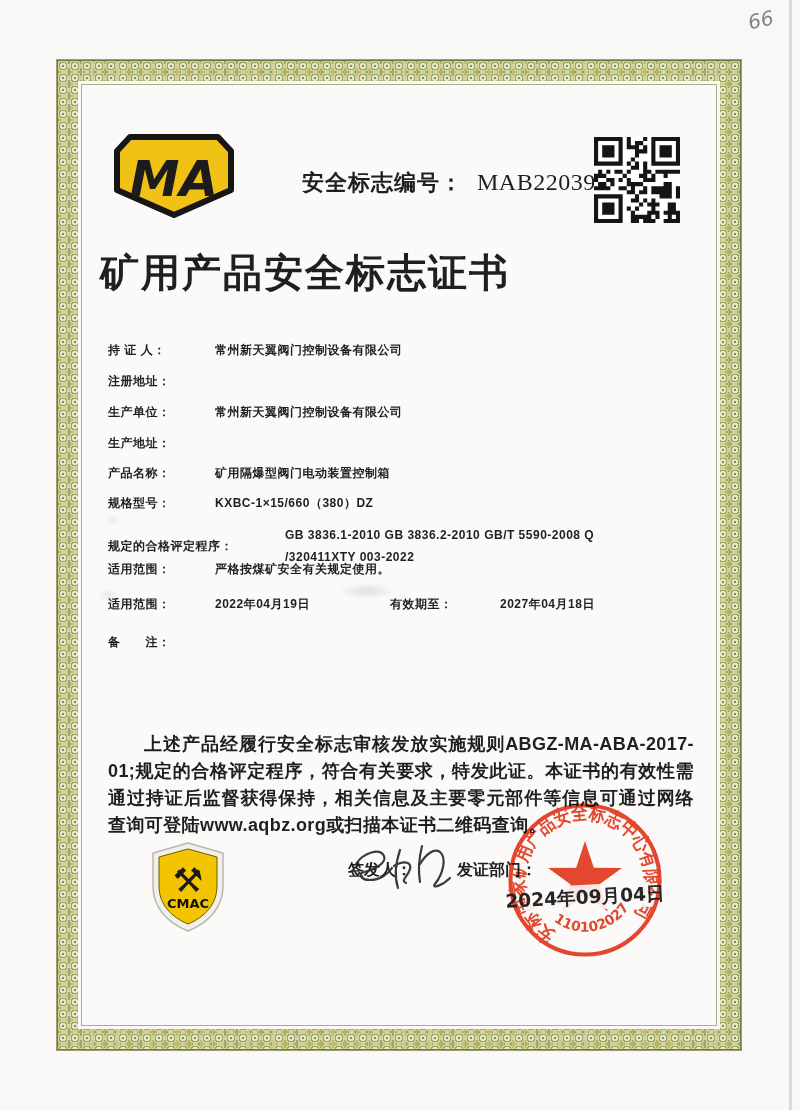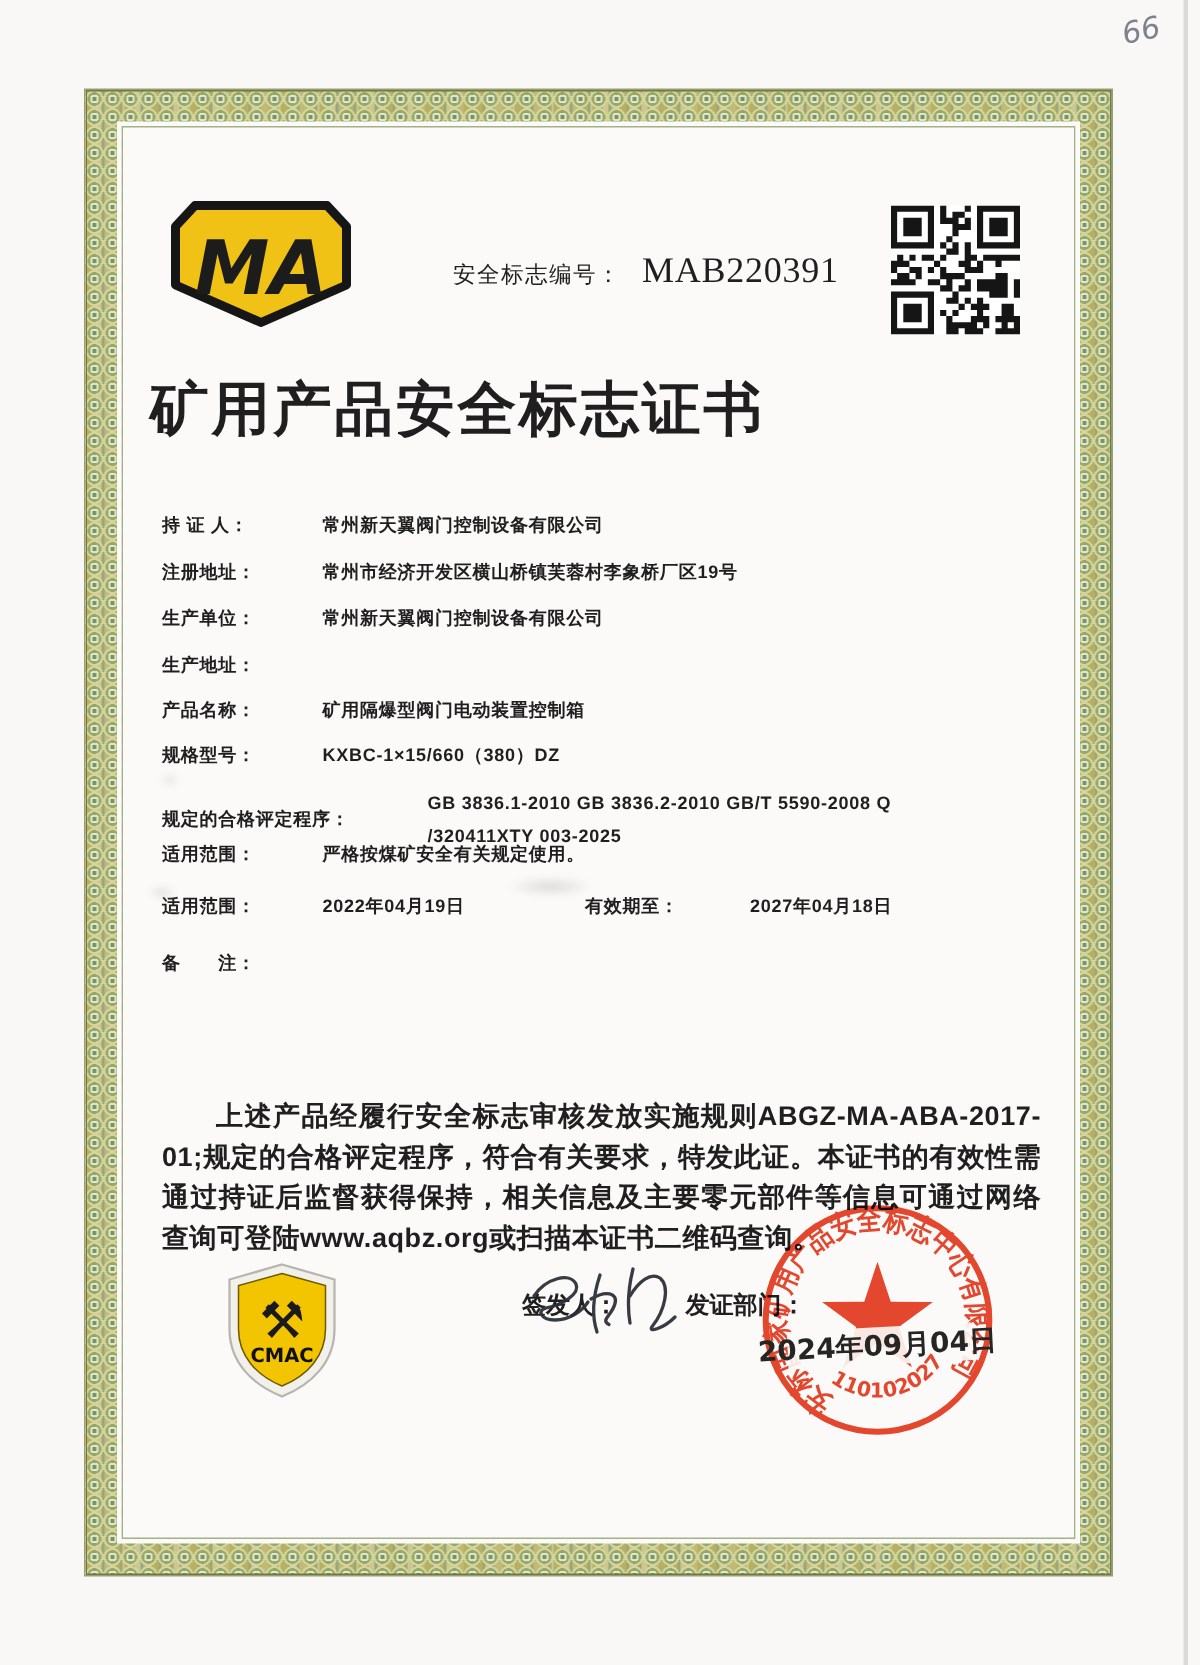--- a/index.html
+++ b/index.html
@@ -25,21 +25,21 @@
     background-size:12px 12px, 26px 26px;
     box-shadow: inset 0 0 0 1px #6d7a4a, 0 0 0 1px #9a9d6e;
   }
   #frame-inner{
     position:absolute;inset:24px;background:#fbfaf8;
     border:1px solid #a3b186;outline:3px solid #fbfaf8;
   }
   
   #ma-logo{left:114px;top:134px;}
   #mark-number{left:302px;top:168px;display:flex;align-items:baseline;gap:14px;}
-  #mark-number .lbl{font-size:15px;font-weight:normal;letter-spacing:1px;}
+  #mark-number .lbl{font-size:22px;font-weight:bold;letter-spacing:1px;}
   #mark-number .val{font-family:"Liberation Serif",serif;font-size:24px;letter-spacing:.5px;}
   #qr{left:594px;top:137px;}
   
   #title{
     left:100px;top:246px;width:600px;text-align:left;
     font-family:"Liberation Serif",serif;
     font-size:39px;font-weight:bold;letter-spacing:2px;
   }
   
   .row{left:108px;width:600px;display:flex;font-size:12px;font-weight:bold;line-height:20px;}
@@ -96,41 +96,40 @@
     </svg></div>
 
 <div class="abs" id="title">矿用产品安全标志证书</div>
 
 <div class="abs row" style="top:340px">
   <span class="lbl">持 证 人：</span>
   <span class="val">常州新天翼阀门控制设备有限公司</span>
 </div>
 <div class="abs row" style="top:371px">
   <span class="lbl">注册地址：</span>
-  <span class="val">常州市经济开发区横山桥镇芙蓉村李象桥厂区19号</span>
 </div>
 <div class="abs row" style="top:402px">
   <span class="lbl">生产单位：</span>
   <span class="val">常州新天翼阀门控制设备有限公司</span>
 </div>
 <div class="abs row" style="top:433px">
   <span class="lbl">生产地址：</span>
 </div>
 <div class="abs row" style="top:463px">
   <span class="lbl">产品名称：</span>
   <span class="val">矿用隔爆型阀门电动装置控制箱</span>
 </div>
 <div class="abs row" style="top:493px">
   <span class="lbl">规格型号：</span>
   <span class="val">KXBC-1×15/660（380）DZ</span>
 </div>
 <div class="abs row" style="top:524px;align-items:center" id="row-standards">
   <span class="lbl">规定的合格评定程序：</span>
   <span class="val"><span>GB 3836.1-2010 GB 3836.2-2010 GB/T 5590-2008 Q</span><br>
-  <span>/320411XTY 003-2025</span></span>
+  <span>/320411XTY 003-2022</span></span>
 </div>
 <div class="abs row" style="top:559px">
   <span class="lbl">适用范围：</span>
   <span class="val">严格按煤矿安全有关规定使用。</span>
 </div>
 <div class="abs row" style="top:594px" id="row-dates">
   <span class="lbl">适用范围：</span>
   <span class="val val1">2022年04月19日</span>
   <span class="lbl2">有效期至：</span>
   <span class="val">2027年04月18日</span>

